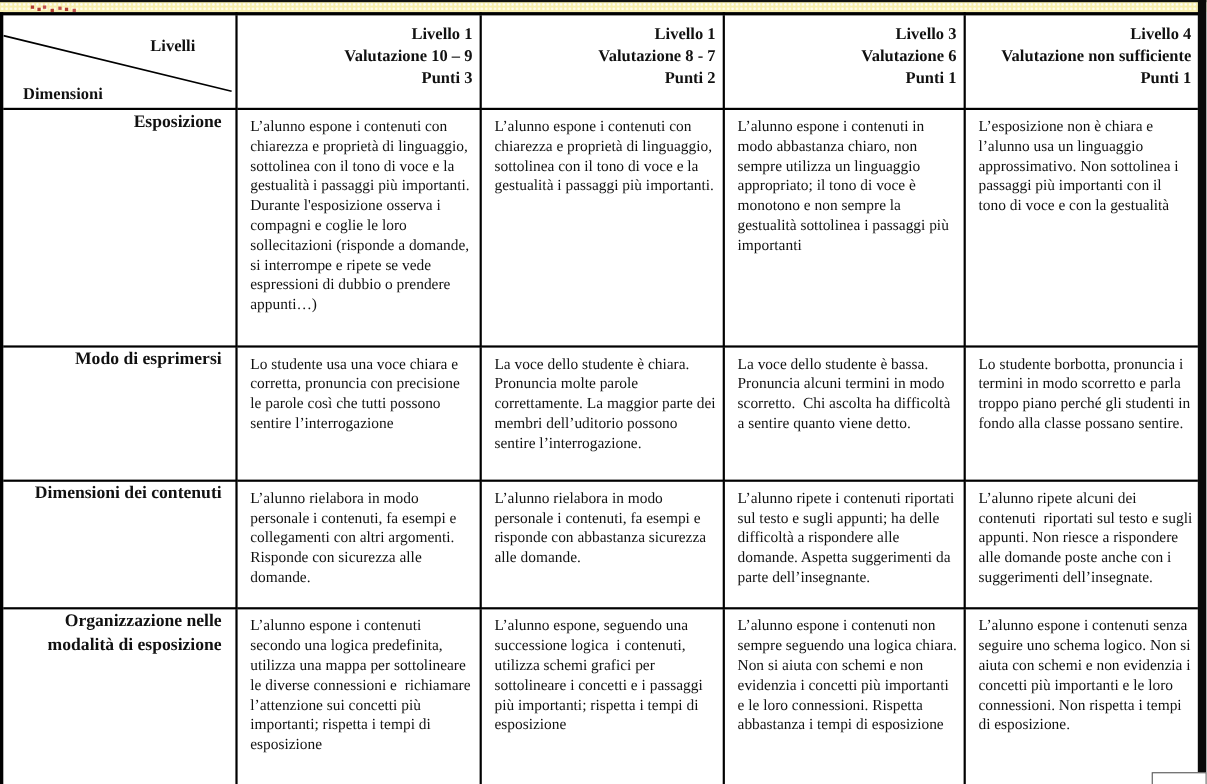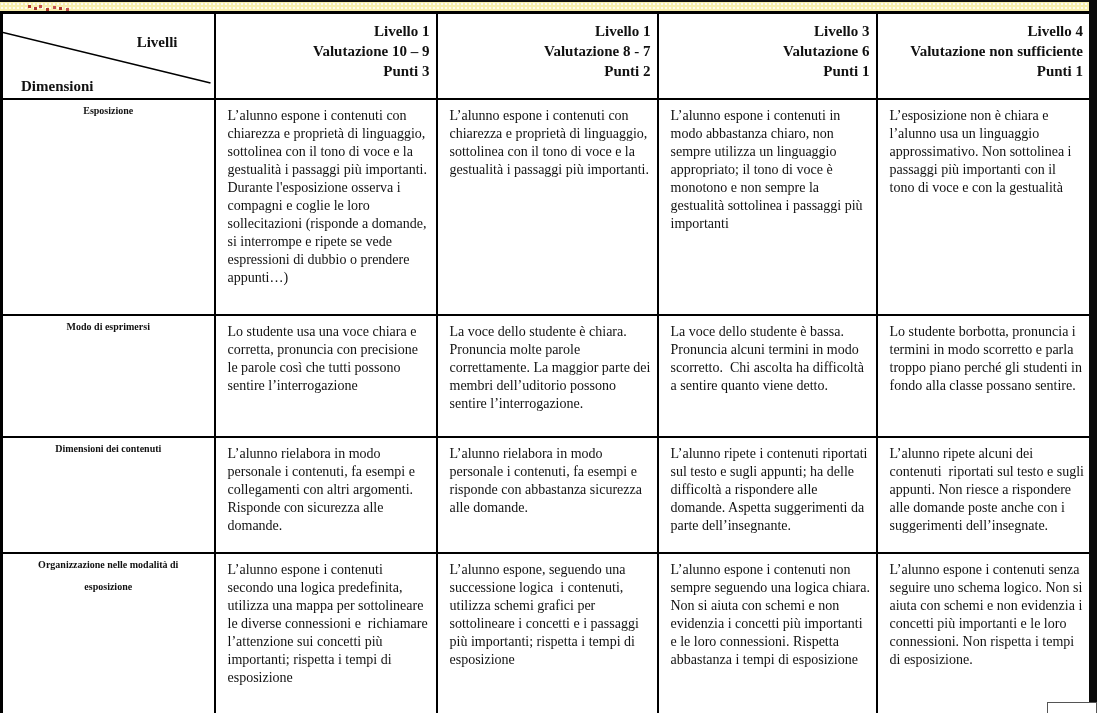--- a/index.html
+++ b/index.html
@@ -31,21 +31,21 @@
     border:2px solid #000;vertical-align:top;overflow:hidden;box-sizing:border-box;
   }
   td.corner{position:relative;}
   td.corner svg{position:absolute;left:0;top:0;width:100%;height:100%;}
   .corner-liv{position:absolute;top:20px;right:36px;font-weight:bold;font-size:15px;text-align:right;}
   .corner-dim{position:absolute;bottom:3px;left:6px;font-weight:bold;font-size:15px;margin-left:12px;}
   td.head{
     text-align:right;font-weight:bold;font-size:15px;line-height:20px;padding:7px 6px 0 6px;
   }
   td.rowlabel{
-    text-align:center;vertical-align:middle;font-weight:bold;font-size:10px;
+    text-align:right;vertical-align:middle;font-weight:bold;font-size:16px;
     line-height:22px;padding:0 12px;
   }
   td.cell{
     padding:7px 5px 0 12px;font-size:14px;line-height:18px;white-space:pre-wrap;
   }
   tr.r-head td{height:86px;}
   tr.r-1 td{height:216px;}
   tr.r-2 td{height:122px;}
   tr.r-3 td{height:116px;}
   tr.r-4 td{height:200px;}

